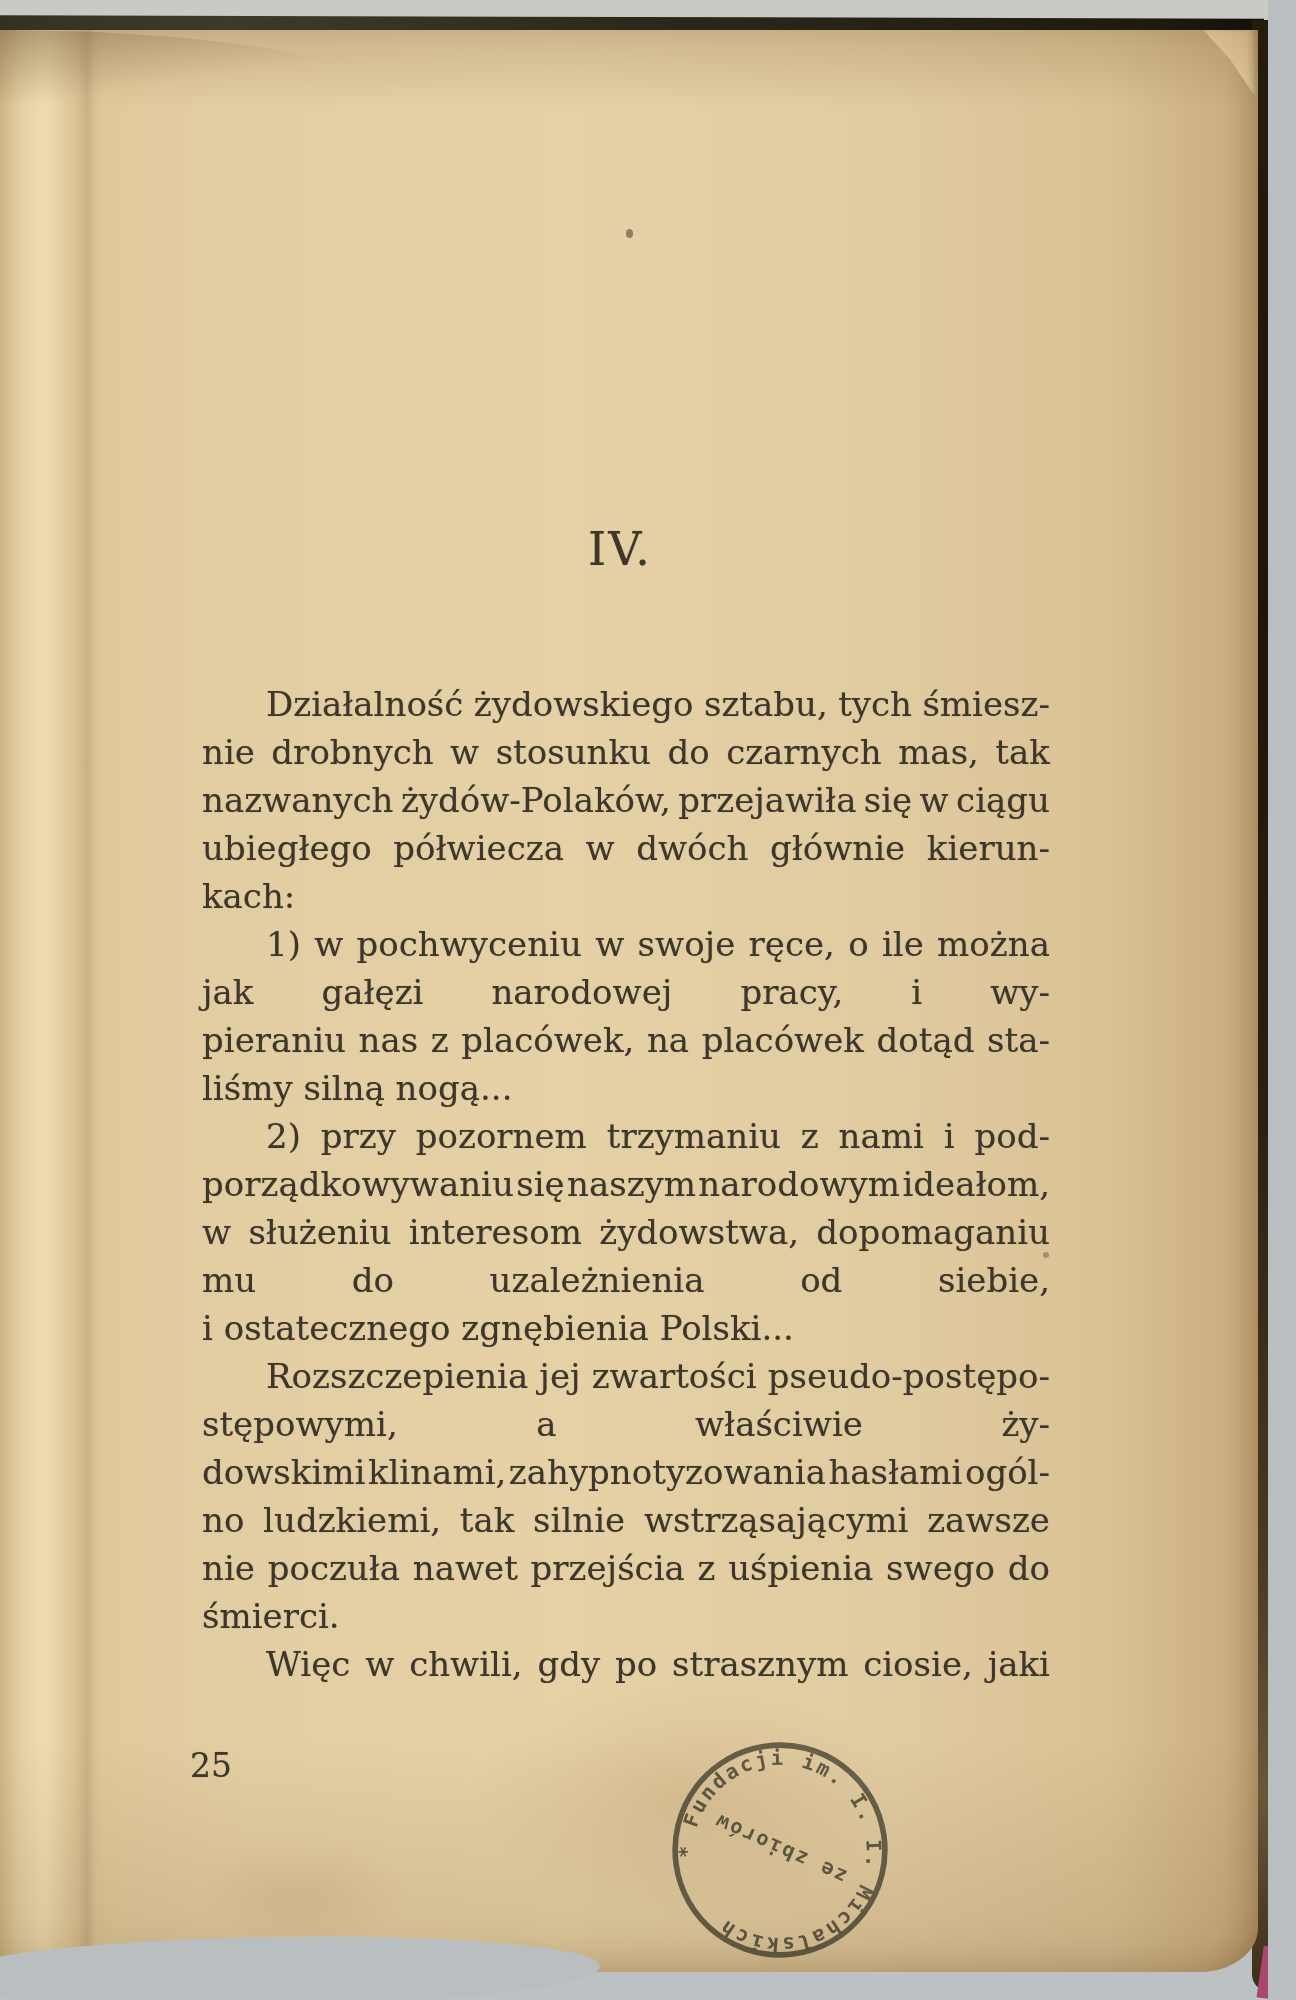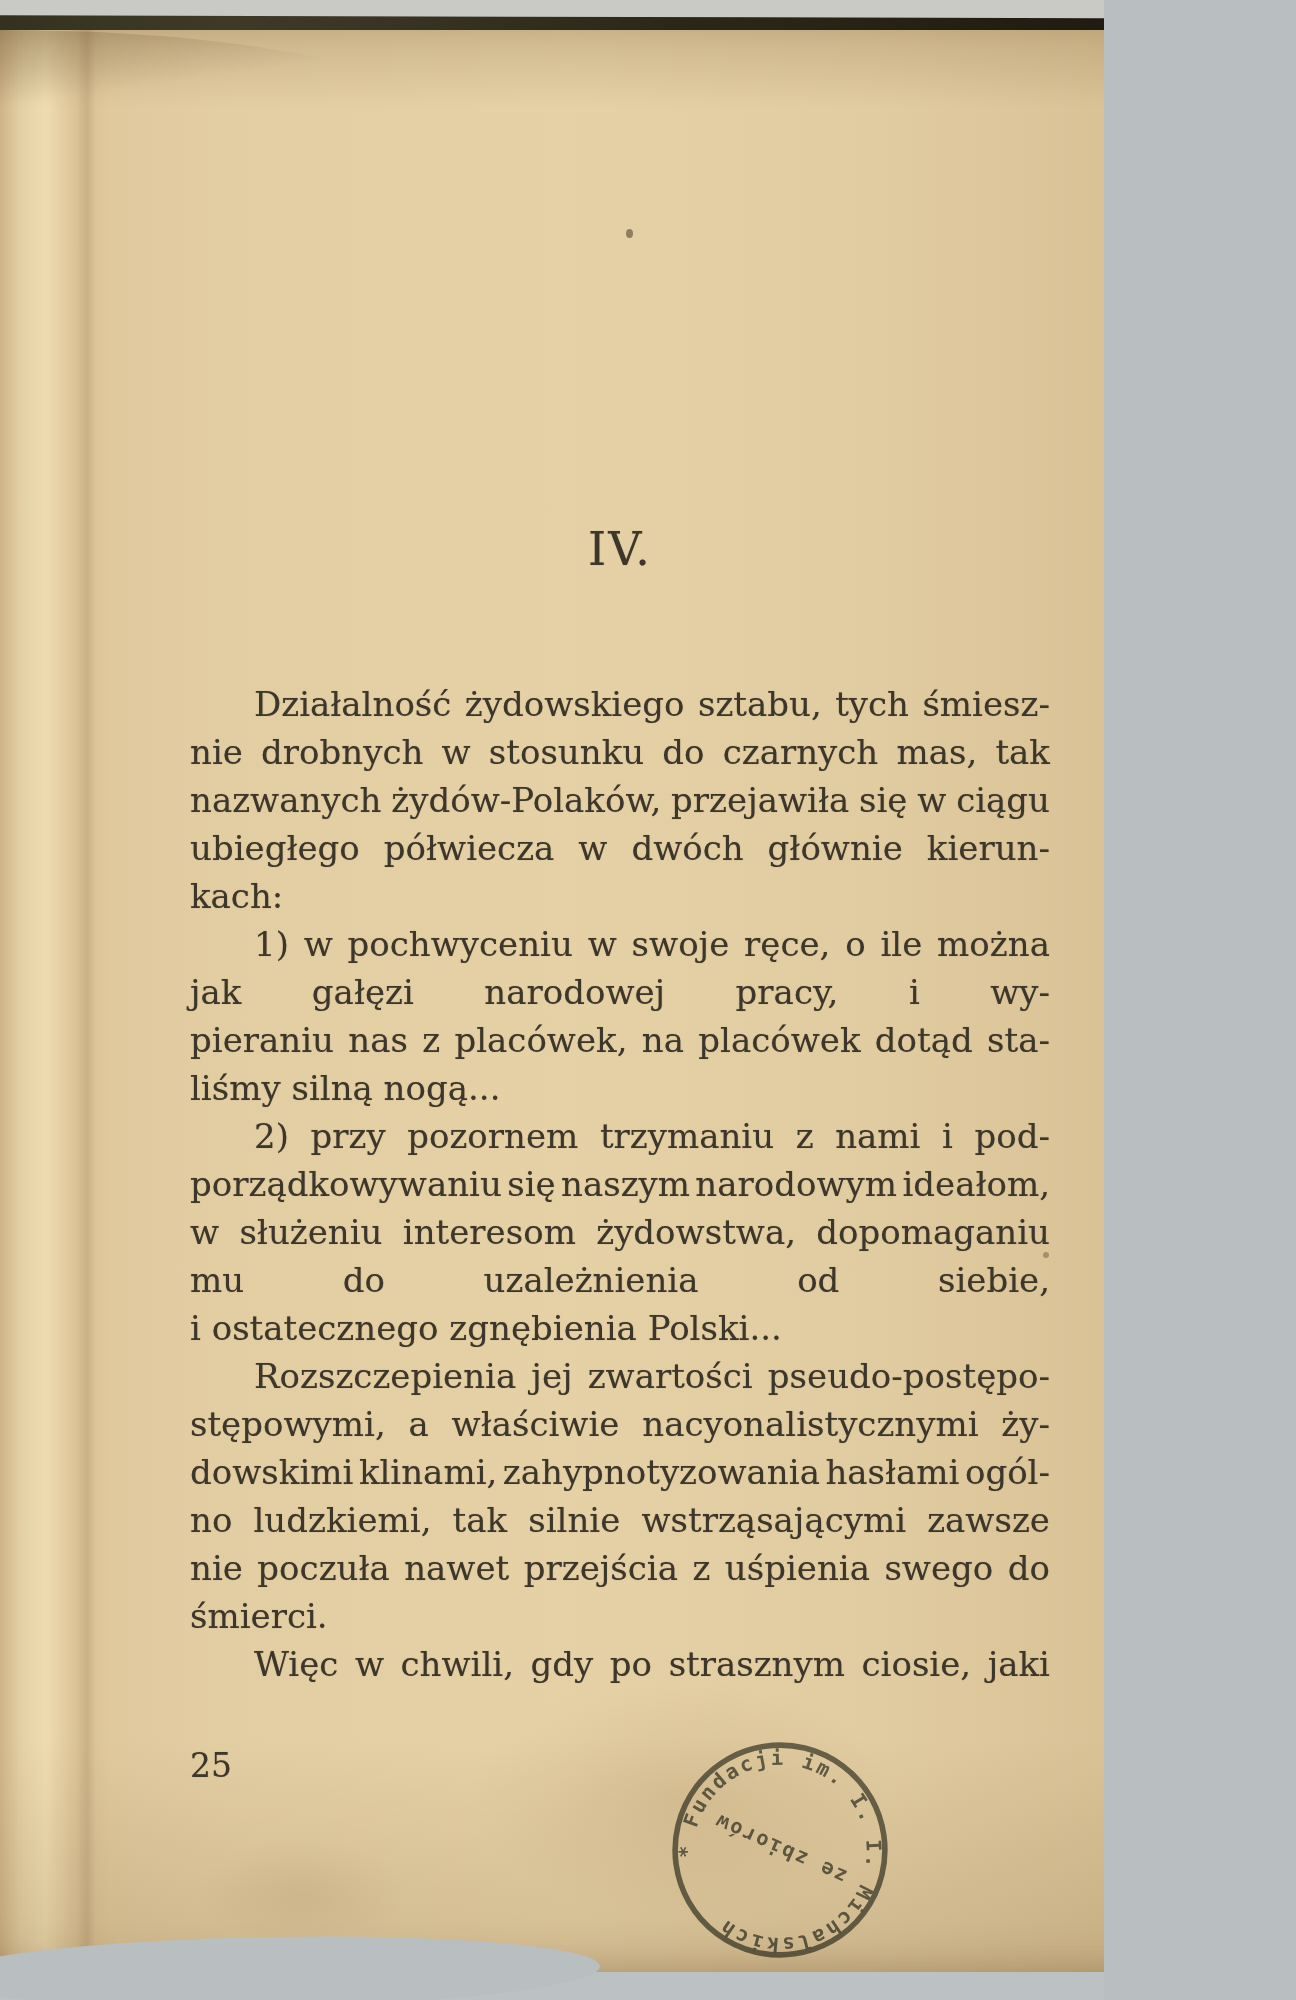--- a/index.html
+++ b/index.html
@@ -1,18 +1,18 @@
 <!DOCTYPE html>
 <html><head>
 <meta charset="utf-8">
 <style>
   html,body{margin:0;padding:0;}
   body{background:#b9bec1;font-family:"DejaVu Serif", serif;}
   .scene{
-    position:relative; width:1104px; height:2000px; overflow:hidden;
+    position:relative; width:1268px; height:2000px; overflow:hidden;
     background:linear-gradient(180deg,#c9cac5 0%,#c5c8c6 35%,#bcc1c4 100%);
   }
   
   .top-edge{
     position:absolute; left:0; top:17px; width:1264px; height:16px;
     background:linear-gradient(90deg,#34321f 0%,#3f3a28 18%,#2b2718 55%,#1f1a10 92%,#151008 100%);
     transform:rotate(0.15deg);
   }
   
   .right-cover{
@@ -71,21 +71,21 @@
   
   .heading{
     position:absolute; left:190px; top:492px; width:860px; margin:0;
     text-align:center; font-size:46px; font-weight:normal; letter-spacing:2px;
     color:#3c362b; text-shadow:0 0 1px rgba(60,54,43,0.45);
   }
   .text-block{
     position:absolute; left:190px; top:650px; width:860px;
     font-size:34px; color:#3c362b; text-shadow:0 0 1px rgba(60,54,43,0.40);
   }
-  .line{height:48px; line-height:48px; white-space:nowrap;}
+  .line{height:48px; line-height:48px; white-space:nowrap;margin-left:12px;}
   .line.j{display:flex; justify-content:space-between;}
   .line.ind{padding-left:64px;}
   .page-number{
     position:absolute; left:190px; top:1716px; width:820px; text-align:left;
     font-size:33px; color:#3c362b; text-shadow:0 0 1px rgba(60,54,43,0.40);
   }
   
   .stamp{
     position:absolute; left:668px; top:1708px; width:224px; height:224px;
     transform:rotate(-8deg); mix-blend-mode:multiply; opacity:0.82;
@@ -216,21 +216,20 @@
         <div class="line j ind">
           <span>Rozszczepienia</span>
           <span>jej</span>
           <span>zwartości</span>
           <span>pseudo-postępo-</span>
         </div>
         <div class="line j">
           <span>stępowymi,</span>
           <span>a</span>
           <span>właściwie</span>
-          <span>nacyonalistycznymi</span>
           <span>ży-</span>
         </div>
         <div class="line j">
           <span>dowskimi</span>
           <span>klinami,</span>
           <span>zahypnotyzowania</span>
           <span>hasłami</span>
           <span>ogól-</span>
         </div>
         <div class="line j">

